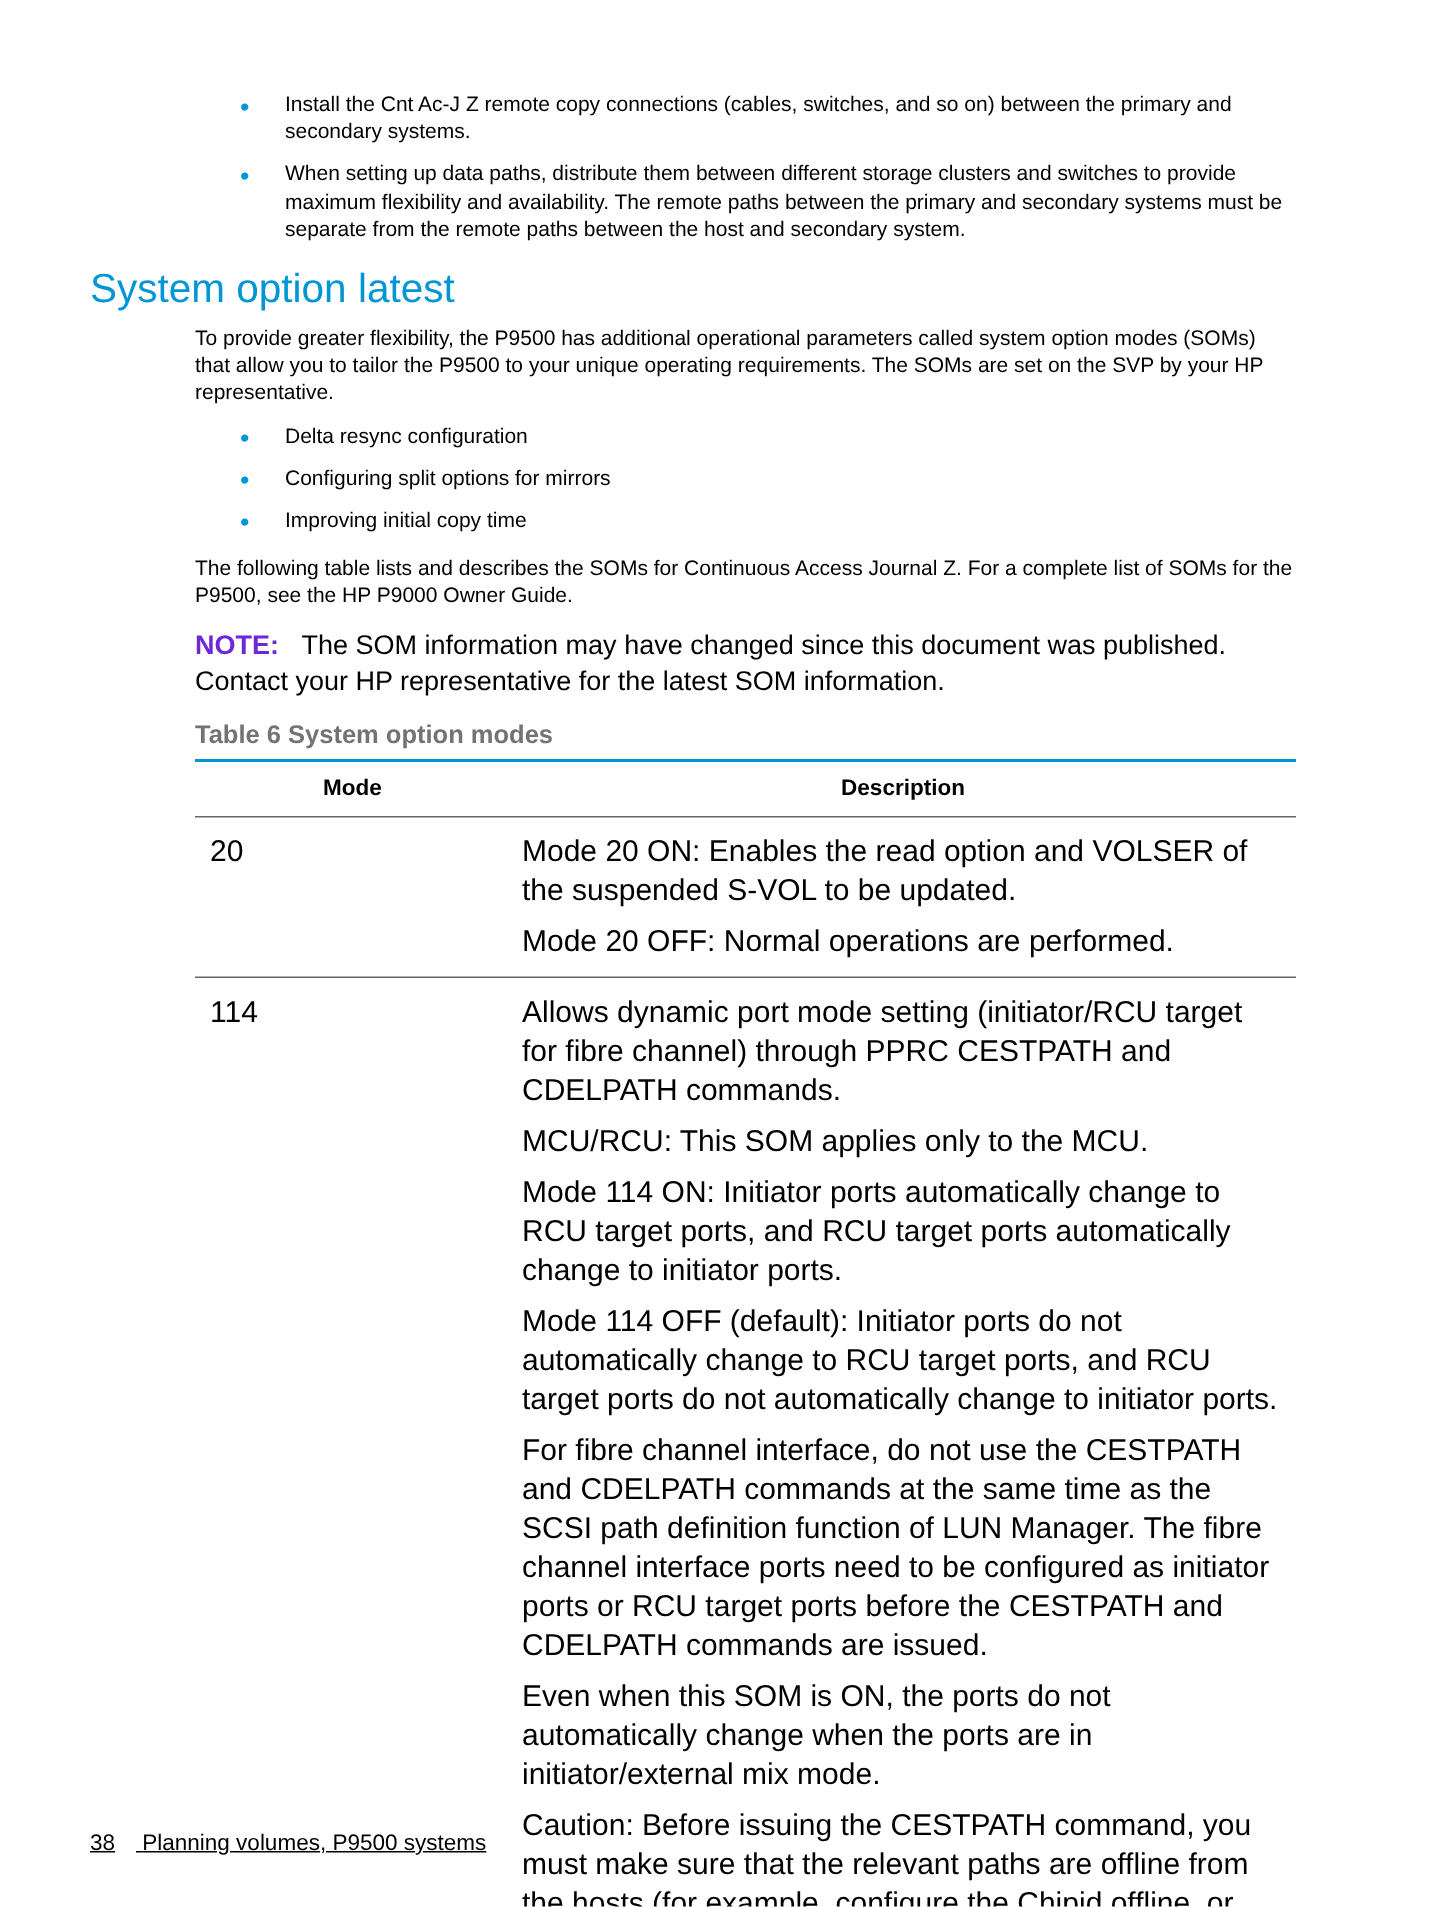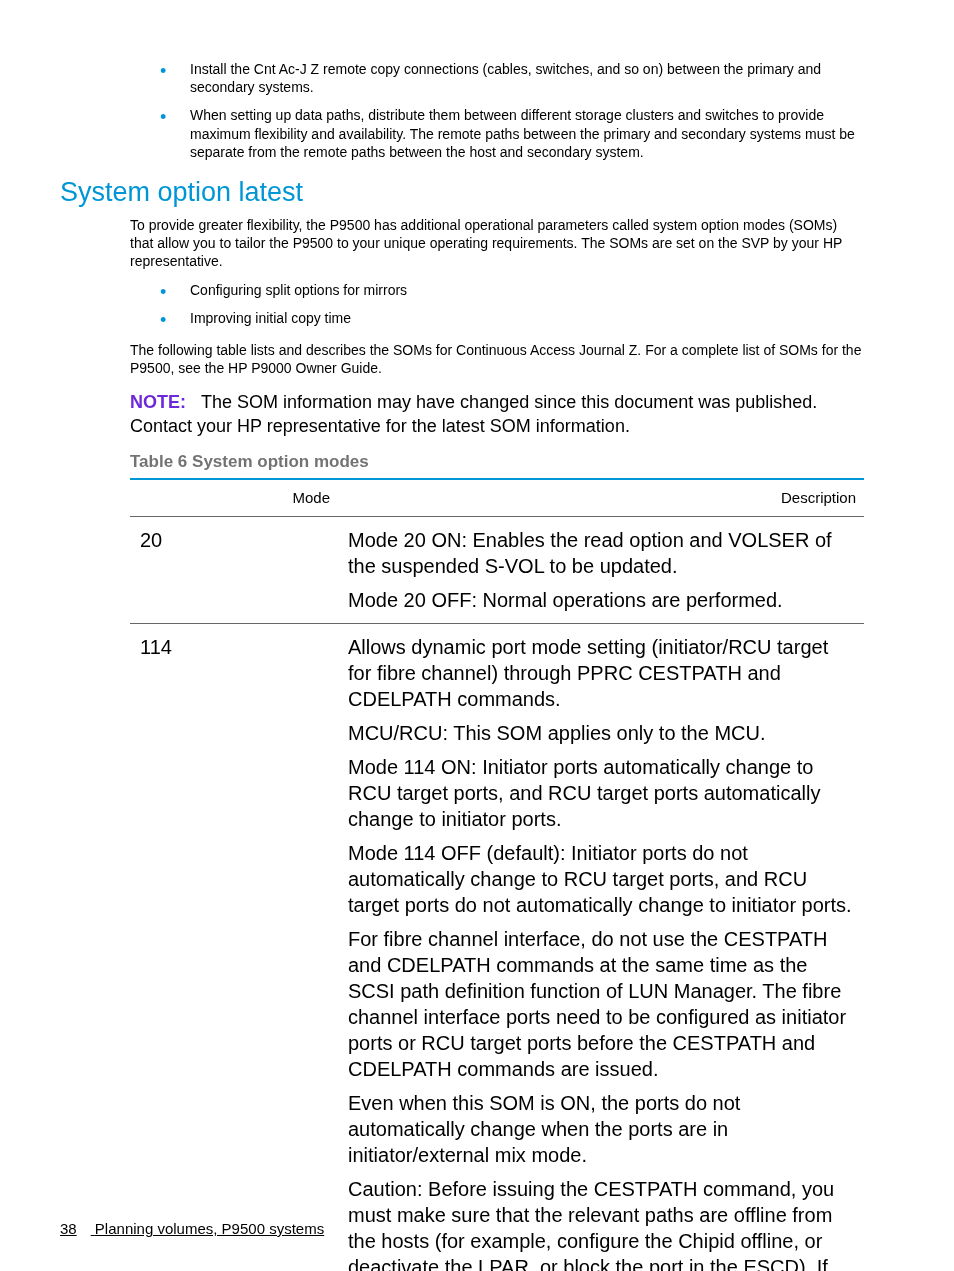--- a/index.html
+++ b/index.html
@@ -70,22 +70,22 @@
     padding-left: 70px;
   }
   table.som-table {
     border-collapse: collapse;
     width: calc(100% - 70px);
     margin-left: 70px;
     font-size: 15px;
     line-height: 1.3;
   }
   table.som-table th {
-    text-align: right;
-    font-weight: 400;
+    text-align: center;
+    font-weight: 700;
     font-size: 15px;
     padding: 8px 8px 8px 10px;
     border-top: 2px solid #0096D6;
     border-bottom: 1px solid #666;
     vertical-align: top;
   }
   table.som-table td {
     padding: 10px 8px 10px 10px;
     border-bottom: 1px solid #666;
     vertical-align: top;
@@ -120,20 +120,21 @@
   <ul class="top-bullets">
     <li>Install the Cnt Ac-J Z remote copy connections (cables, switches, and so on) between the primary and secondary systems.</li>
     <li>When setting up data paths, distribute them between different storage clusters and switches to provide maximum flexibility and availability. The remote paths between the primary and secondary systems must be separate from the remote paths between the host and secondary system.</li>
   </ul>
 
   <h2 class="section-heading">System option latest</h2>
 
   <p class="body-text">To provide greater flexibility, the P9500 has additional operational parameters called system option modes (SOMs) that allow you to tailor the P9500 to your unique operating requirements. The SOMs are set on the SVP by your HP representative.</p>
 
   <ul class="top-bullets">
+    <li>Delta resync configuration</li>
     <li>Configuring split options for mirrors</li>
     <li>Improving initial copy time</li>
   </ul>
 
   <p class="body-text">The following table lists and describes the SOMs for Continuous Access Journal Z. For a complete list of SOMs for the P9500, see the HP P9000 Owner Guide.</p>
 
   <p class="note-block">
     <span class="note-label">NOTE:</span>&nbsp;&nbsp;&nbsp;<span>The SOM information may have changed since this document was published. Contact your HP representative for the latest SOM information.</span>
   </p>
 

